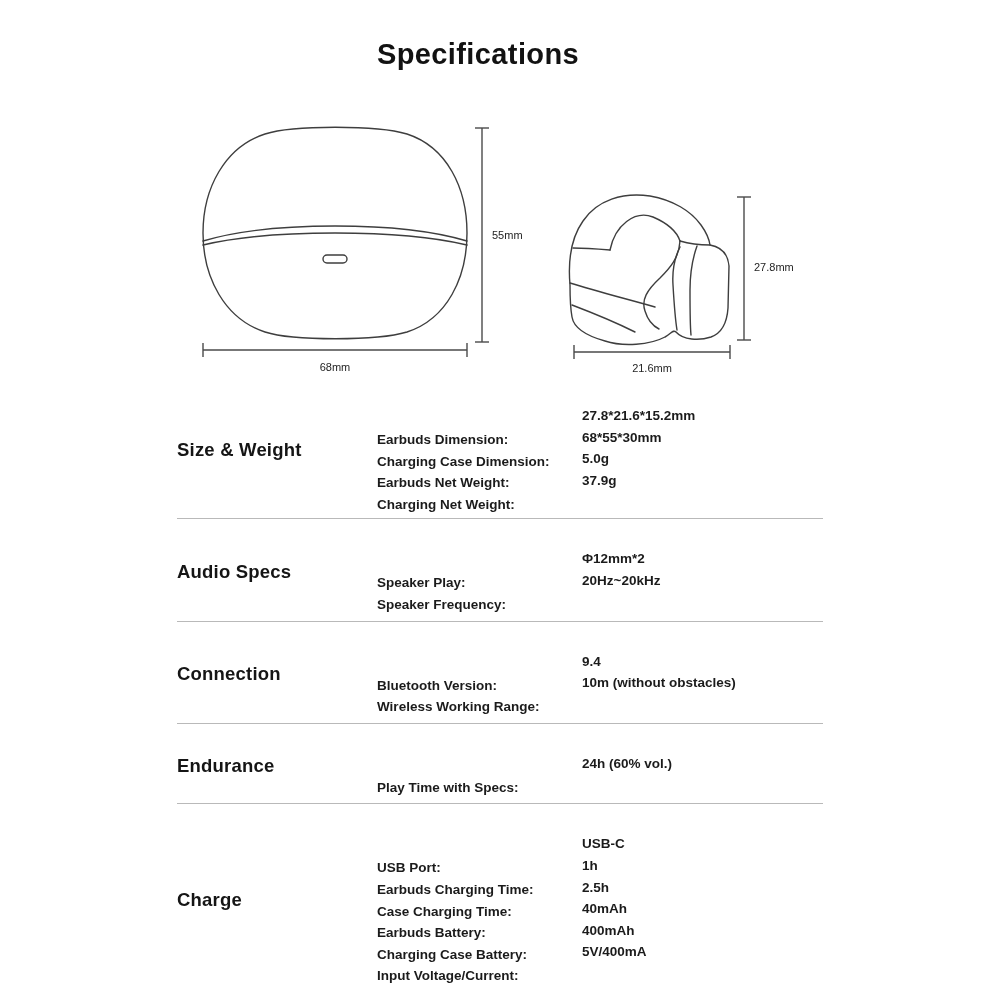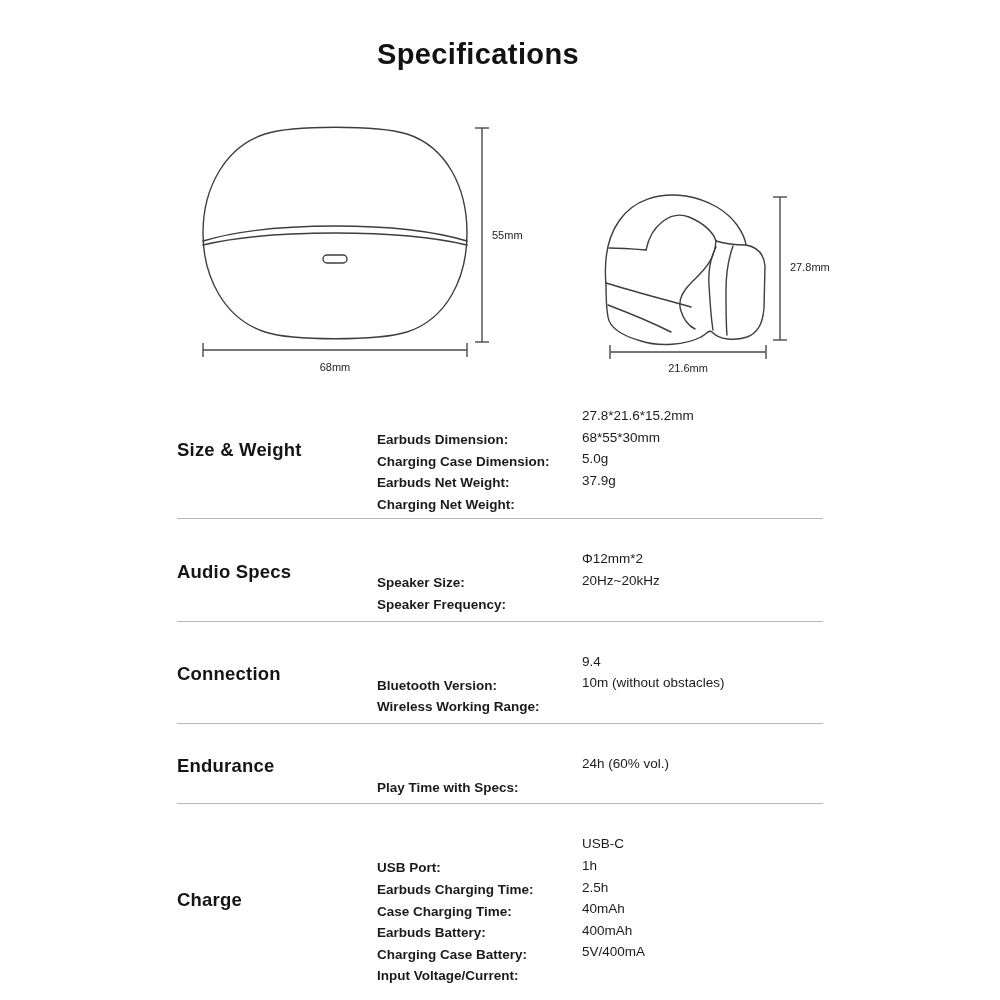--- a/index.html
+++ b/index.html
@@ -7,35 +7,35 @@
     width:1000px;height:1000px;background:#ffffff;position:relative;overflow:hidden;
     font-family:"Liberation Sans",sans-serif;color:#1c1c1c;
     -webkit-font-smoothing:antialiased;
   }
   .page-title{
     position:absolute;top:38px;left:0;width:956px;text-align:center;
     font-size:29px;font-weight:800;letter-spacing:.4px;color:#121212;
   }
   .diagram{position:absolute;}
   .diagram-case{left:195px;top:118px;}
-  .diagram-earbud{left:601px;top:190px;}
+  .diagram-earbud{left:565px;top:190px;}
   svg .draw{fill:none;stroke:#3e3e3e;stroke-width:1.4;stroke-linecap:round;stroke-linejoin:round;}
   svg .dim{fill:none;stroke:#4a4a4a;stroke-width:1.4;stroke-linecap:butt;}
   svg .dim-label{font-family:"Liberation Sans",sans-serif;font-size:11px;fill:#242424;}
   .spec-table{position:absolute;left:177px;top:398px;width:646px;}
   .spec-section{display:flex;align-items:center;padding:30px 0 26px 0;}
   .spec-section.first{padding-top:8px;padding-bottom:24px;}
   .spec-section-title{
     width:200px;flex:0 0 200px;font-size:18.5px;font-weight:800;
     letter-spacing:.2px;color:#151515;line-height:22px;
   }
   .spec-rows{flex:1;padding-top:2px;}
   .spec-row{display:flex;height:21.6px;align-items:flex-start;}
   .spec-label{width:205px;flex:0 0 205px;font-size:13.5px;font-weight:700;line-height:16px;color:#1b1b1b;margin-top:24px;}
-  .spec-value{font-size:13.5px;font-weight:400;line-height:16px;color:#1b1b1b;}
+  .spec-value{font-size:13.5px;font-weight:700;line-height:16px;color:#1b1b1b;}
   .divider{height:1px;background:#b9b9b9;}
 </style>
 </head>
 <body>
 
 <div class="page-title">Specifications</div>
 
 <div class="diagram diagram-case">
   <svg width="335" height="262" viewBox="0 0 335 262">
     <g>
@@ -114,21 +114,21 @@
         <span class="spec-value">37.9g</span>
       </div>
     </div>
   </div>
   <div class="divider"></div>
 
   <div class="spec-section">
     <div class="spec-section-title">Audio Specs</div>
     <div class="spec-rows">
       <div class="spec-row">
-        <span class="spec-label">Speaker Size:</span>
+        <span class="spec-label">Speaker Play:</span>
         <span class="spec-value">Φ12mm*2</span>
       </div>
       <div class="spec-row">
         <span class="spec-label">Speaker Frequency:</span>
         <span class="spec-value">20Hz~20kHz</span>
       </div>
     </div>
   </div>
   <div class="divider"></div>
 

